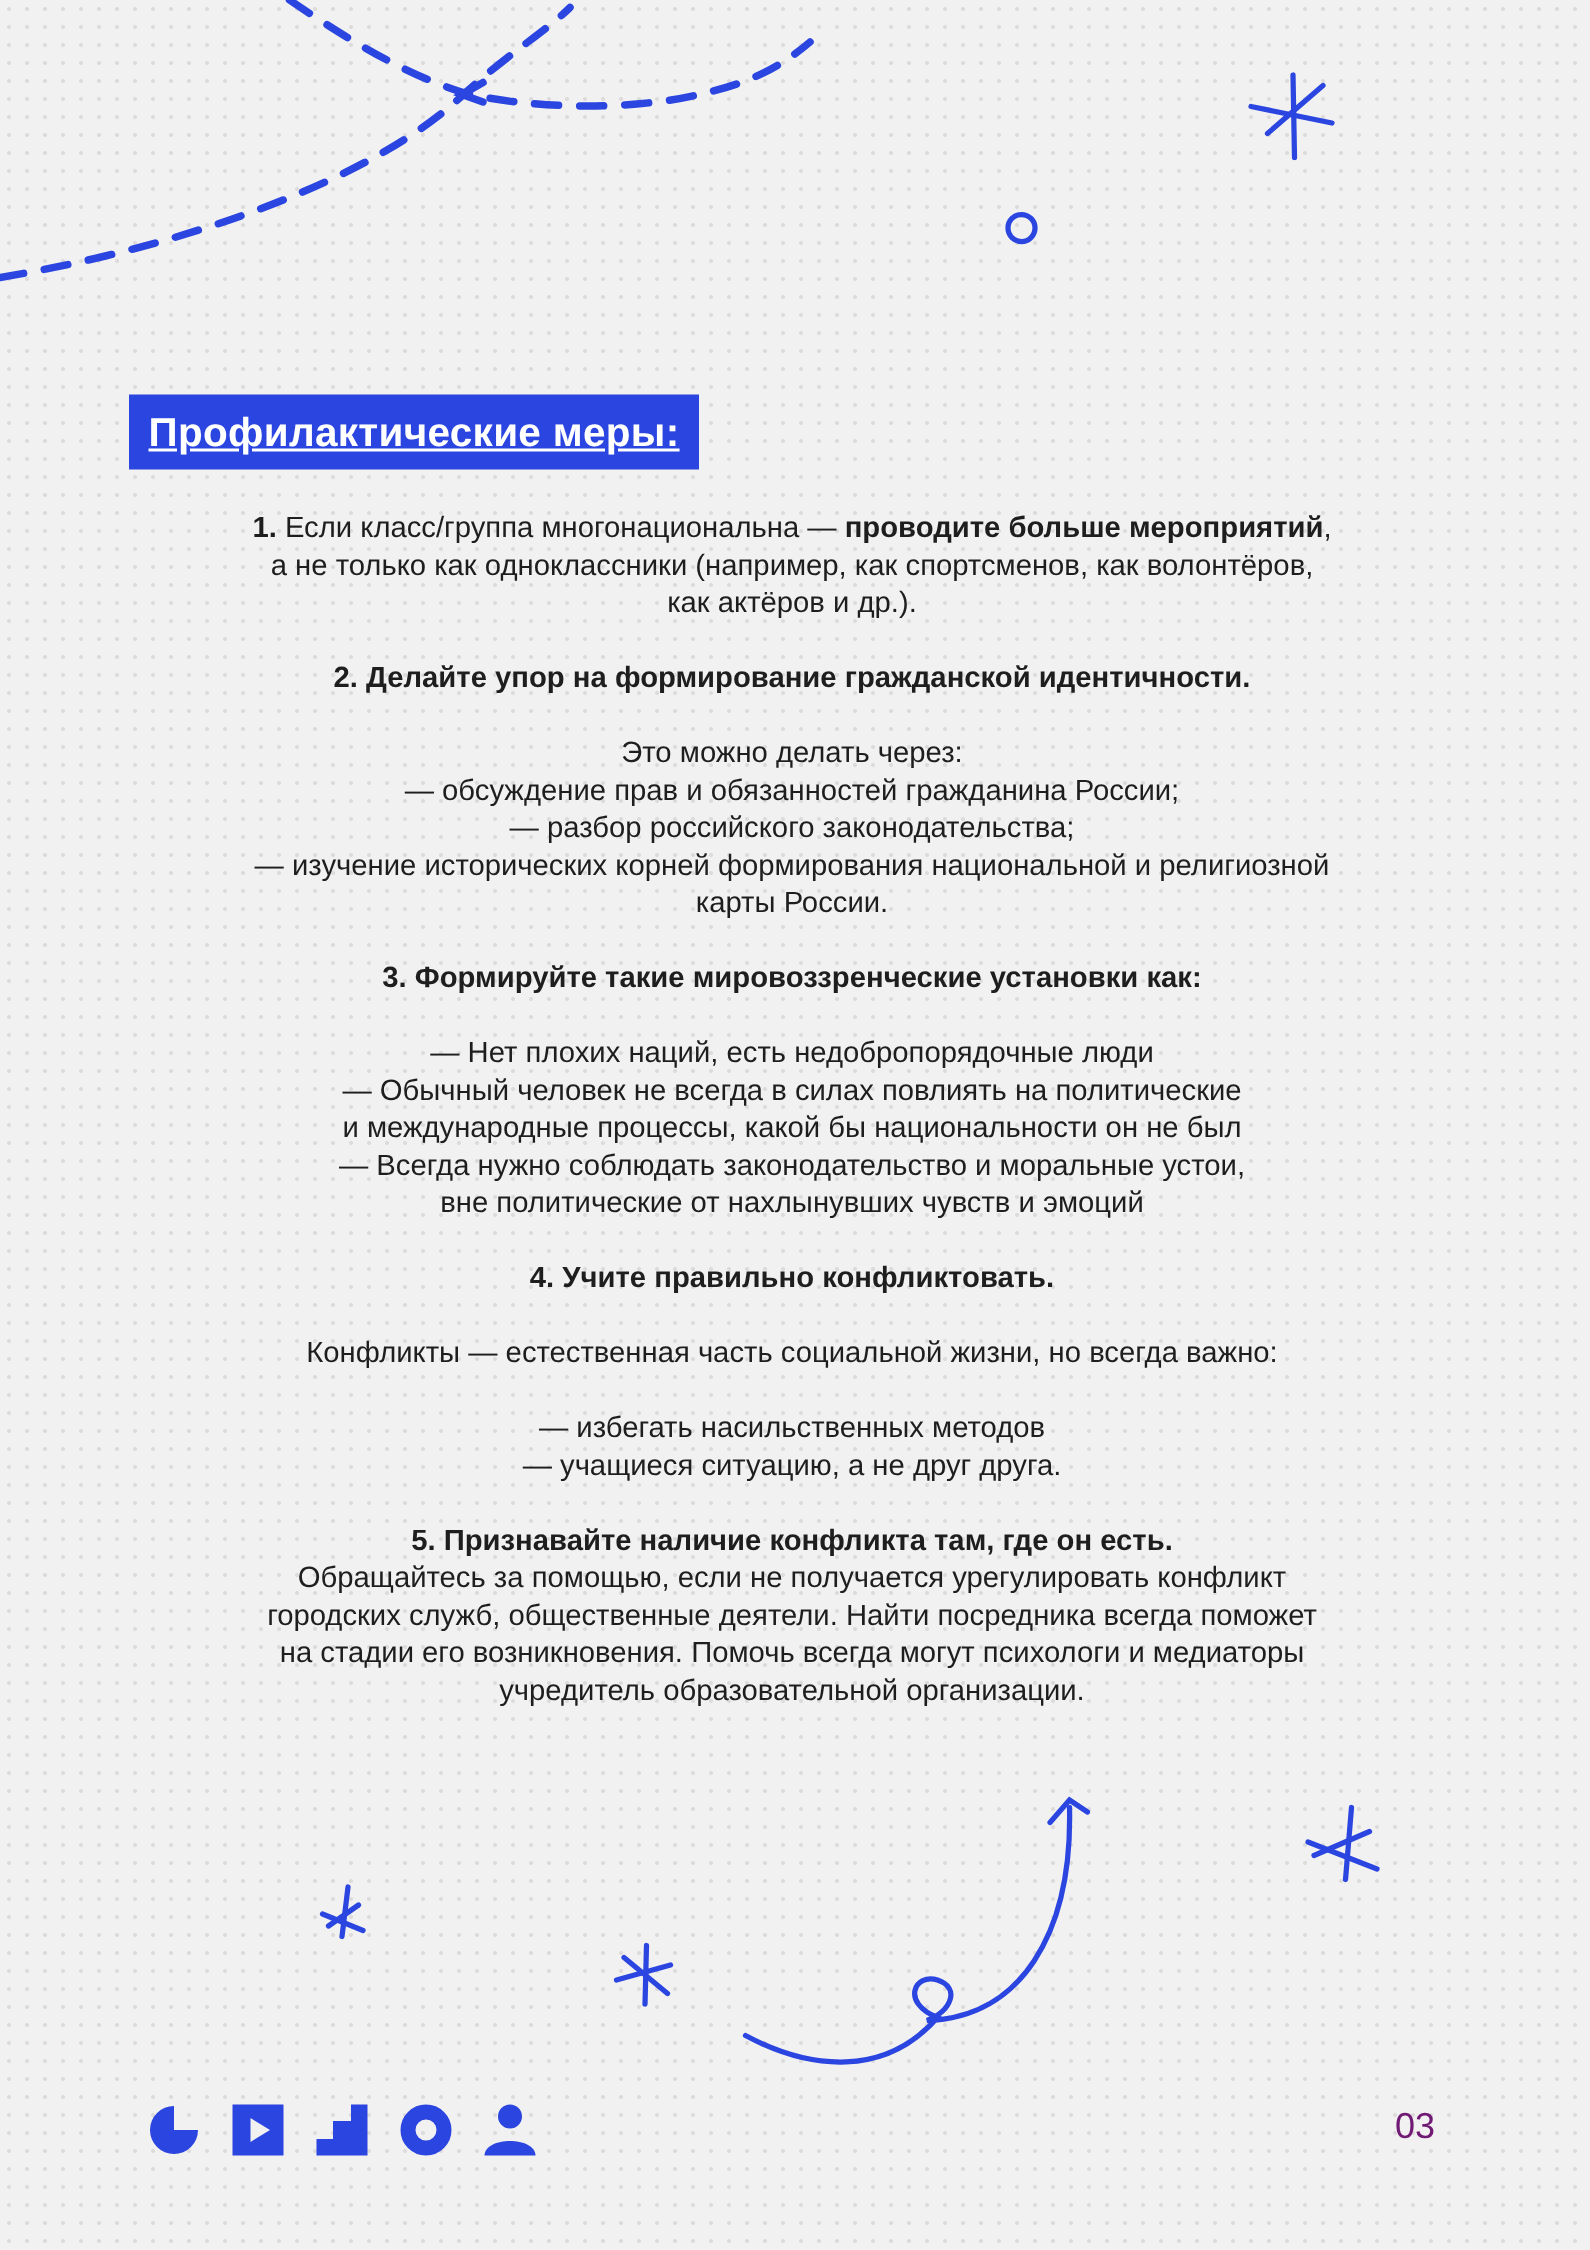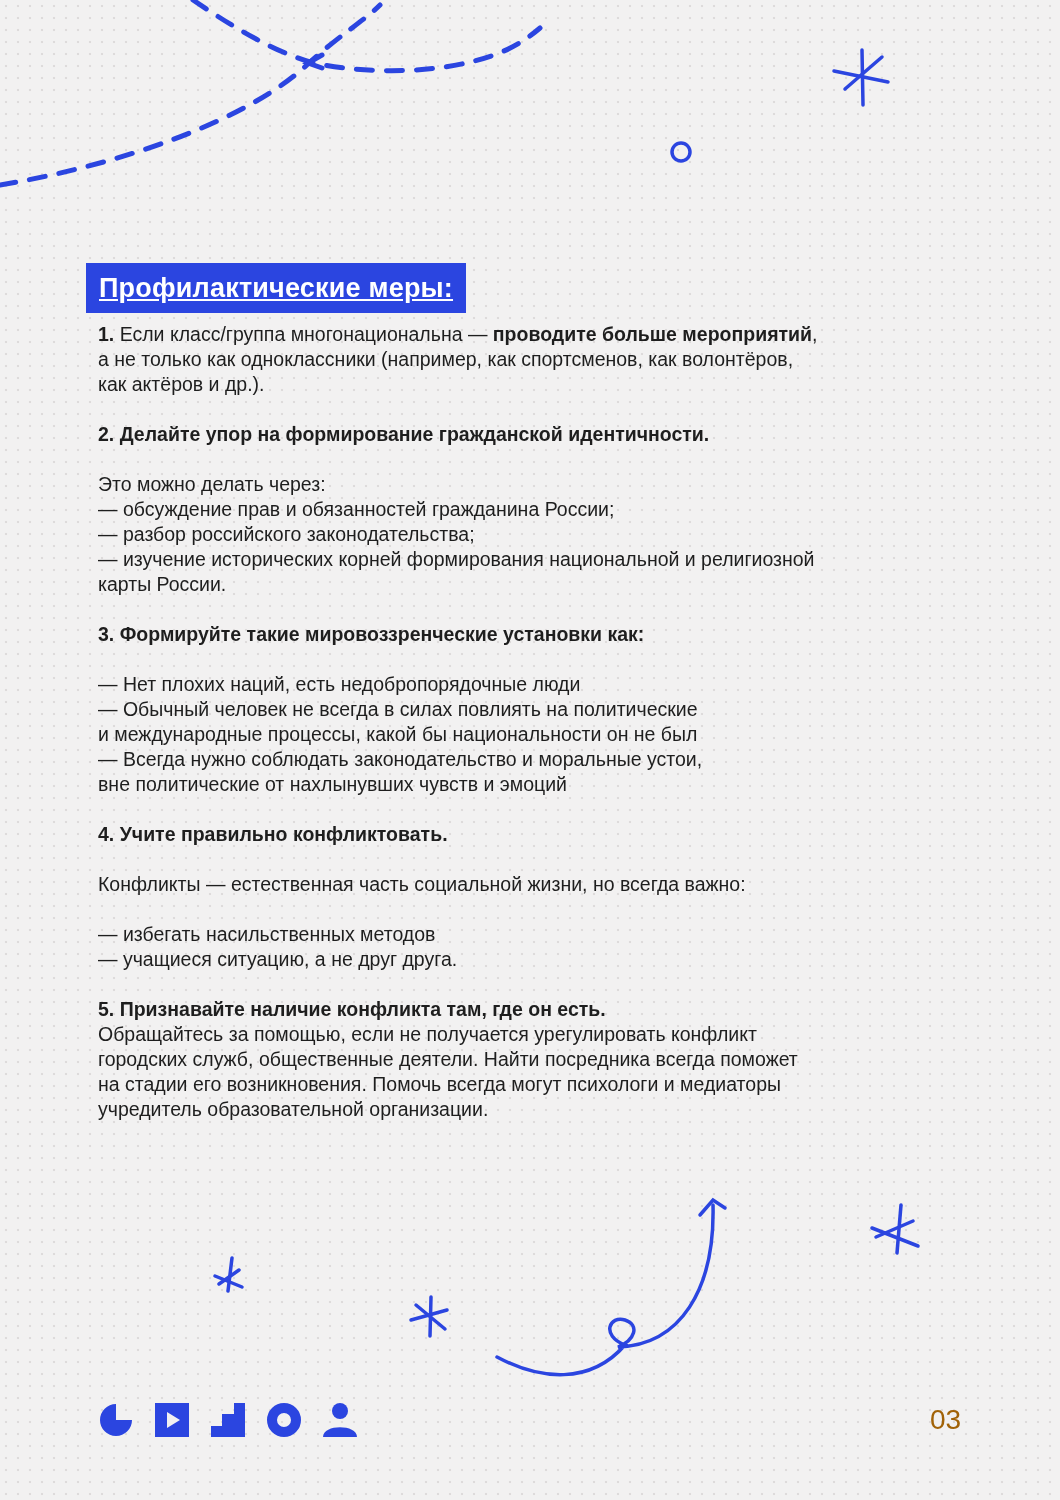--- a/index.html
+++ b/index.html
@@ -10,27 +10,27 @@
     background-size: 12px 12px;
     font-family: "Liberation Sans", sans-serif;
     color: #1e1e1e;
   }
   .deco { position: absolute; left: 0; top: 0; width: 1060px; height: 1500px; pointer-events: none; }
   .title-box {
     position: absolute; left: 86px; top: 263px; height: 50px;
     background: #2b45e0; color: #fff; padding: 0 13px;
     font-size: 27px; font-weight: bold; line-height: 50px; letter-spacing: 0.2px; text-decoration: underline;
   }
-  .content { position: absolute; left: 98px; top: 322px; width: 860px; font-size: 19.5px; line-height: 25px; }
+  .content { position: absolute; left: 98px; top: 340px; width: 860px; font-size: 19.5px; line-height: 25px; text-align: center; }
   .content p { margin: 0; }
   .gap { height: 25px; }
   .b { font-weight: bold; }
   .footer-icons { position: absolute; left: 98px; top: 1402px; display: flex; gap: 20px; align-items: center; }
   .footer-icons svg { display: block; }
-  .page-num { position: absolute; left: 930px; top: 1404px; font-size: 28px; color: #a16207; }
+  .page-num { position: absolute; left: 930px; top: 1404px; font-size: 24px; color: #701a75; }
 </style>
 </head>
 <body>
 
 <svg class="deco" viewBox="0 0 1060 1500">
   <g fill="none" stroke="#2b45e0" stroke-width="5" stroke-linecap="round">
     <path d="M0 185 C 120 165, 250 120, 310 62 C 340 35, 365 20, 380 5" stroke-dasharray="16 14"></path>
     <path d="M193 0 C 230 25, 270 50, 310 62 C 350 72, 420 75, 470 62 C 500 55, 520 45, 540 28" stroke-dasharray="16 14"></path>
     <path d="M322 55 L308 63 L322 68"></path>
   </g>

